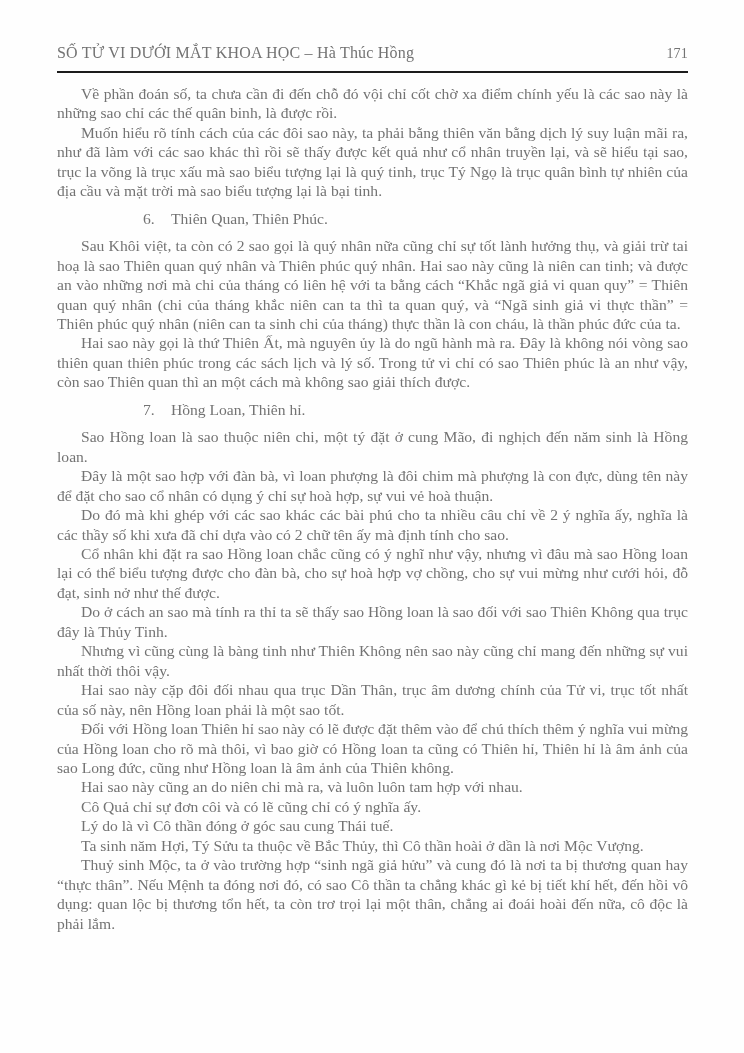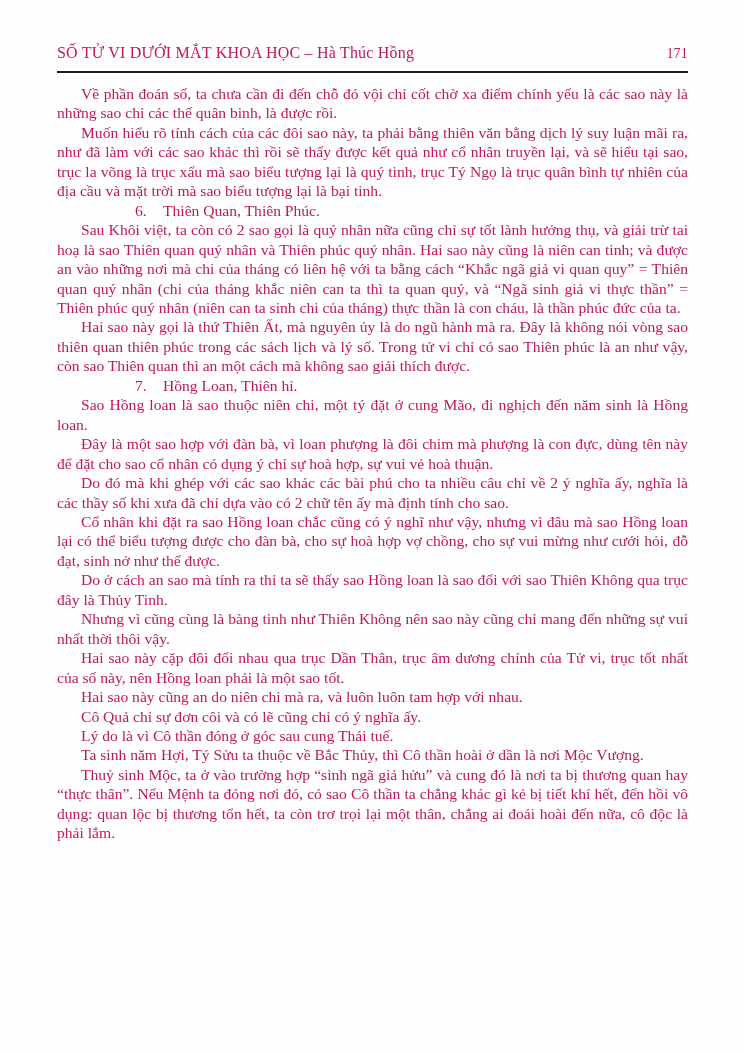--- a/index.html
+++ b/index.html
@@ -2,21 +2,21 @@
 <html><head>
 <meta charset="utf-8">
 <style>
   html,body { margin:0; padding:0; }
   body { background:#e8e8e8; }
   .page {
     position:relative;
     width:744px; height:1053px;
     margin:0 auto;
     background:#fefefe;
-    color:#be185d;
+    color:#737373;
     font-family:"Liberation Serif", "DejaVu Serif", serif;
     box-sizing:border-box;
     overflow:hidden;
   }
   .running-header {
     position:absolute;
     left:57px; right:56px; top:44px;
     display:flex;
     justify-content:space-between;
     align-items:baseline;
@@ -29,21 +29,21 @@
   .running-header .pageno { font-size:14px; }
   .doc-body {
     position:absolute;
     left:57px; right:56px; top:84px;
     font-size:15.6px;
     line-height:19.45px;
     text-align:justify;
   }
   .doc-body p { margin:0; text-indent:24px; }
   .doc-body .section-heading {
-    margin:0;
+    margin:8px;
     text-indent:0;
     padding-left:78px;
     font-weight:normal;
     font-size:15.6px;
     text-align:left;
   }
   .section-heading .h-num { display:inline-block; min-width:28px; }
 </style>
 </head>
 <body>
@@ -60,19 +60,20 @@
       <p>Sau Khôi việt, ta còn có 2 sao gọi là quý nhân nữa cũng chỉ sự tốt lành hưởng thụ, và giải trừ tai hoạ là sao Thiên quan quý nhân và Thiên phúc quý nhân. Hai sao này cũng là niên can tinh; và được an vào những nơi mà chi của tháng có liên hệ với ta bằng cách “Khắc ngã giả vi quan quy” = Thiên quan quý nhân (chi của tháng khắc niên can ta thì ta quan quý, và “Ngã sinh giả vi thực thần” = Thiên phúc quý nhân (niên can ta sinh chi của tháng) thực thần là con cháu, là thần phúc đức của ta.</p>
       <p>Hai sao này gọi là thứ Thiên Ất, mà nguyên ủy là do ngũ hành mà ra. Đây là không nói vòng sao thiên quan thiên phúc trong các sách lịch và lý số. Trong tử vi chỉ có sao Thiên phúc là an như vậy, còn sao Thiên quan thì an một cách mà không sao giải thích được.</p>
       <p class="section-heading"><span class="h-num">7.</span><span>Hồng Loan, Thiên hỉ.</span></p>
       <p>Sao Hồng loan là sao thuộc niên chi, một tý đặt ở cung Mão, đi nghịch đến năm sinh là Hồng loan.</p>
       <p>Đây là một sao hợp với đàn bà, vì loan phượng là đôi chim mà phượng là con đực, dùng tên này để đặt cho sao cổ nhân có dụng ý chỉ sự hoà hợp, sự vui vẻ hoà thuận.</p>
       <p>Do đó mà khi ghép với các sao khác các bài phú cho ta nhiều câu chỉ về 2 ý nghĩa ấy, nghĩa là các thầy số khi xưa đã chỉ dựa vào có 2 chữ tên ấy mà định tính cho sao.</p>
       <p>Cổ nhân khi đặt ra sao Hồng loan chắc cũng có ý nghĩ như vậy, nhưng vì đâu mà sao Hồng loan lại có thể biểu tượng được cho đàn bà, cho sự hoà hợp vợ chồng, cho sự vui mừng như cưới hỏi, đỗ đạt, sinh nở như thế được.</p>
       <p>Do ở cách an sao mà tính ra thỉ ta sẽ thấy sao Hồng loan là sao đối với sao Thiên Không qua trục đây là Thủy Tinh.</p>
       <p>Nhưng vì cũng cùng là bàng tinh như Thiên Không nên sao này cũng chỉ mang đến những sự vui nhất thời thôi vậy.</p>
       <p>Hai sao này cặp đôi đối nhau qua trục Dần Thân, trục âm dương chính của Tử vi, trục tốt nhất của số này, nên Hồng loan phải là một sao tốt.</p>
+      <p>Đối với Hồng loan Thiên hỉ sao này có lẽ được đặt thêm vào để chú thích thêm ý nghĩa vui mừng của Hồng loan cho rõ mà thôi, vì bao giờ có Hồng loan ta cũng có Thiên hỉ, Thiên hỉ là âm ảnh của sao Long đức, cũng như Hồng loan là âm ảnh của Thiên không.</p>
       <p>Hai sao này cũng an do niên chi mà ra, và luôn luôn tam hợp với nhau.</p>
       <p>Cô Quả chỉ sự đơn côi và có lẽ cũng chỉ có ý nghĩa ấy.</p>
       <p>Lý do là vì Cô thần đóng ở góc sau cung Thái tuế.</p>
       <p>Ta sinh năm Hợi, Tý Sửu ta thuộc về Bắc Thủy, thì Cô thần hoài ở dần là nơi Mộc Vượng.</p>
       <p>Thuỷ sinh Mộc, ta ở vào trường hợp “sinh ngã giả hửu” và cung đó là nơi ta bị thương quan hay “thực thân”. Nếu Mệnh ta đóng nơi đó, có sao Cô thần ta chẳng khác gì kẻ bị tiết khí hết, đến hồi vô dụng: quan lộc bị thương tổn hết, ta còn trơ trọi lại một thân, chẳng ai đoái hoài đến nữa, cô độc là phải lắm.</p>
     </div>
 </div>
 
 </body></html>

